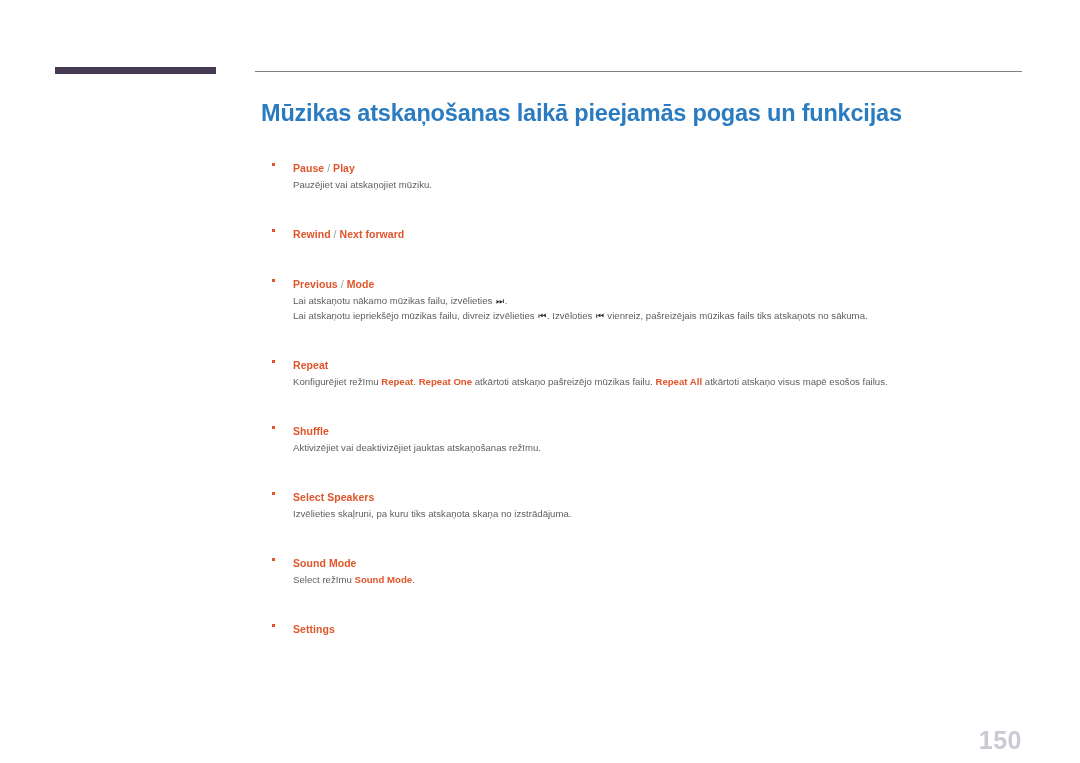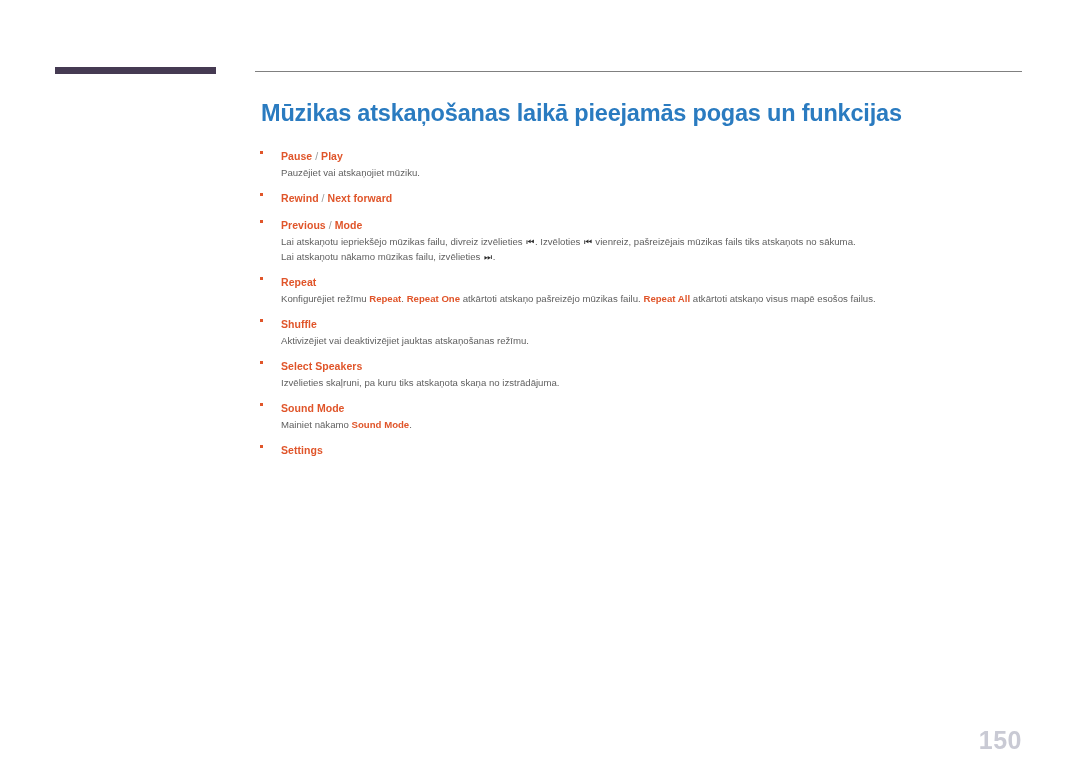--- a/index.html
+++ b/index.html
@@ -51,21 +51,21 @@
   
   .content {
     position: absolute;
     left: 255px;
     top: 146px;
     width: 780px;
   }
 
   .bullet-block {
     position: relative;
-    margin: 0;
+    margin: 12px;
     padding: 0;
   }
 
   .bullet-row {
     position: relative;
     padding-left: 26px;
     margin-bottom: 1px;
   }
   .bullet-marker {
     position: absolute;
@@ -170,26 +170,26 @@
       <span class="bullet-label"><span>Rewind</span><span class="sep"> / </span><span>Next forward</span></span>
     </div>
   </div>
   <div class="gap"></div>
 
   <div class="bullet-block">
     <div class="bullet-row">
       <span class="bullet-marker"></span>
       <span class="bullet-label"><span>Previous</span><span class="sep"> / </span><span>Mode</span></span>
     </div>
+    <div class="desc"><span>Lai atskaņotu nākamo mūzikas failu, izvēlieties</span>
+      <span class="glyph">⏭</span><span>.</span></div>
     <div class="desc"><span>Lai atskaņotu iepriekšējo mūzikas failu, divreiz izvēlieties</span>
       <span class="glyph">⏮</span><span>. Izvēloties</span>
       <span class="glyph">⏮</span>
       <span>vienreiz, pašreizējais mūzikas fails tiks atskaņots no sākuma.</span></div>
-    <div class="desc"><span>Lai atskaņotu nākamo mūzikas failu, izvēlieties</span>
-      <span class="glyph">⏭</span><span>.</span></div>
   </div>
   <div class="gap"></div>
 
   <div class="bullet-block">
     <div class="bullet-row">
       <span class="bullet-marker"></span>
       <span class="bullet-label">Repeat</span>
     </div>
     <div class="desc"><span>Konfigurējiet režīmu</span>
       <span class="hl">Repeat</span><span>.</span>
@@ -216,21 +216,21 @@
     </div>
     <div class="desc">Izvēlieties skaļruni, pa kuru tiks atskaņota skaņa no izstrādājuma.</div>
   </div>
   <div class="gap"></div>
 
   <div class="bullet-block">
     <div class="bullet-row">
       <span class="bullet-marker"></span>
       <span class="bullet-label">Sound Mode</span>
     </div>
-    <div class="desc"><span>Mainiet nākamo</span>
+    <div class="desc"><span>Select režīmu</span>
       <span class="hl">Sound Mode</span><span>.</span></div>
   </div>
   <div class="gap"></div>
 
   <div class="bullet-block">
     <div class="bullet-row">
       <span class="bullet-marker"></span>
       <span class="bullet-label">Settings</span>
     </div>
   </div>

